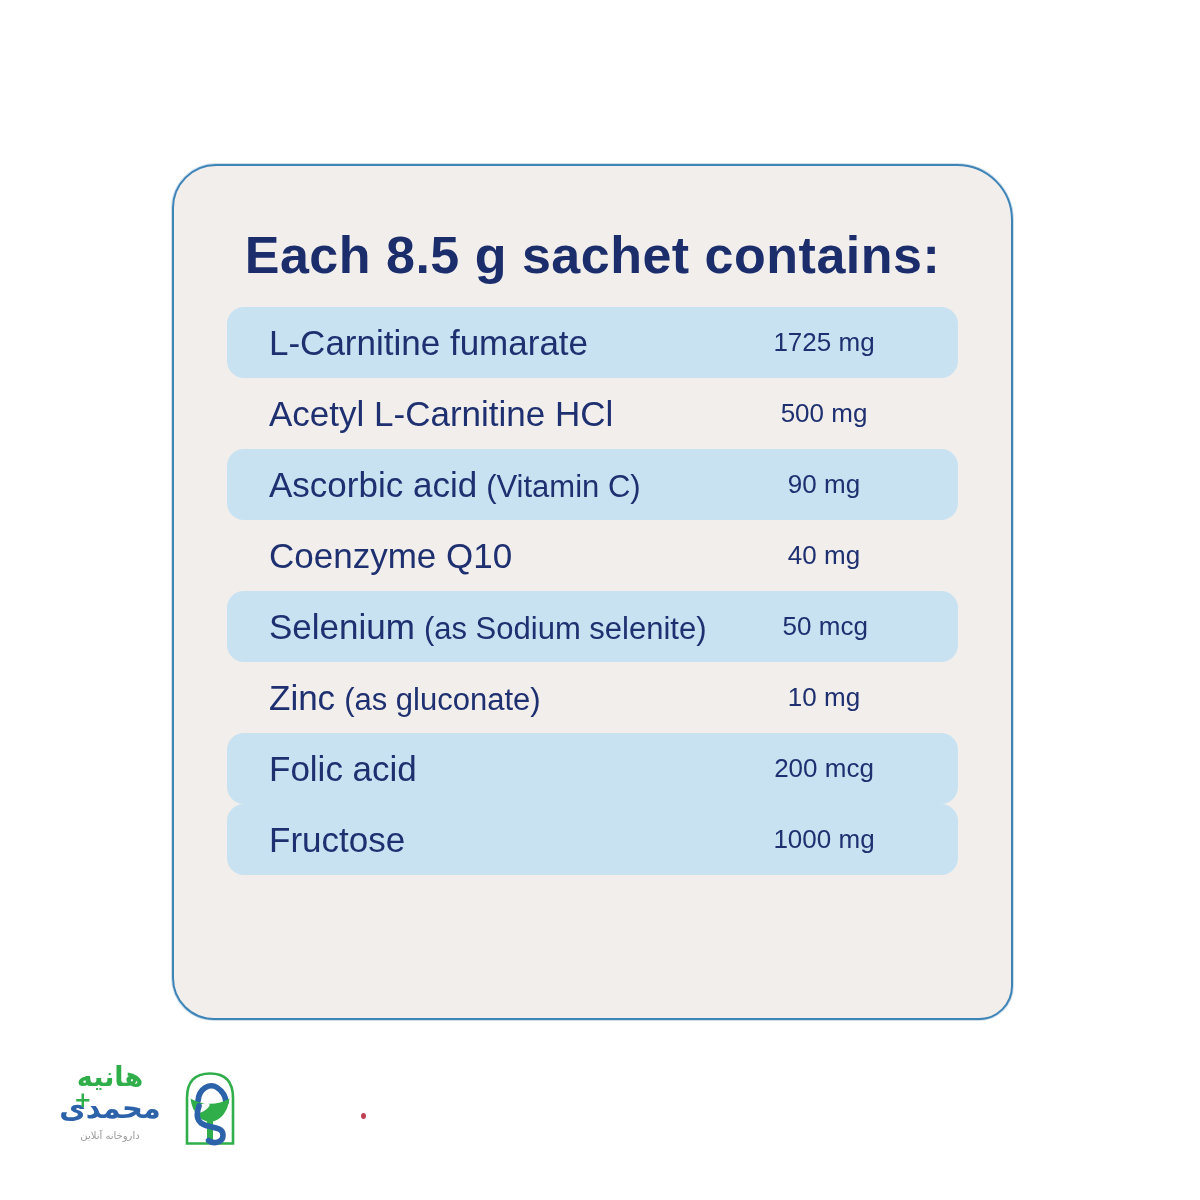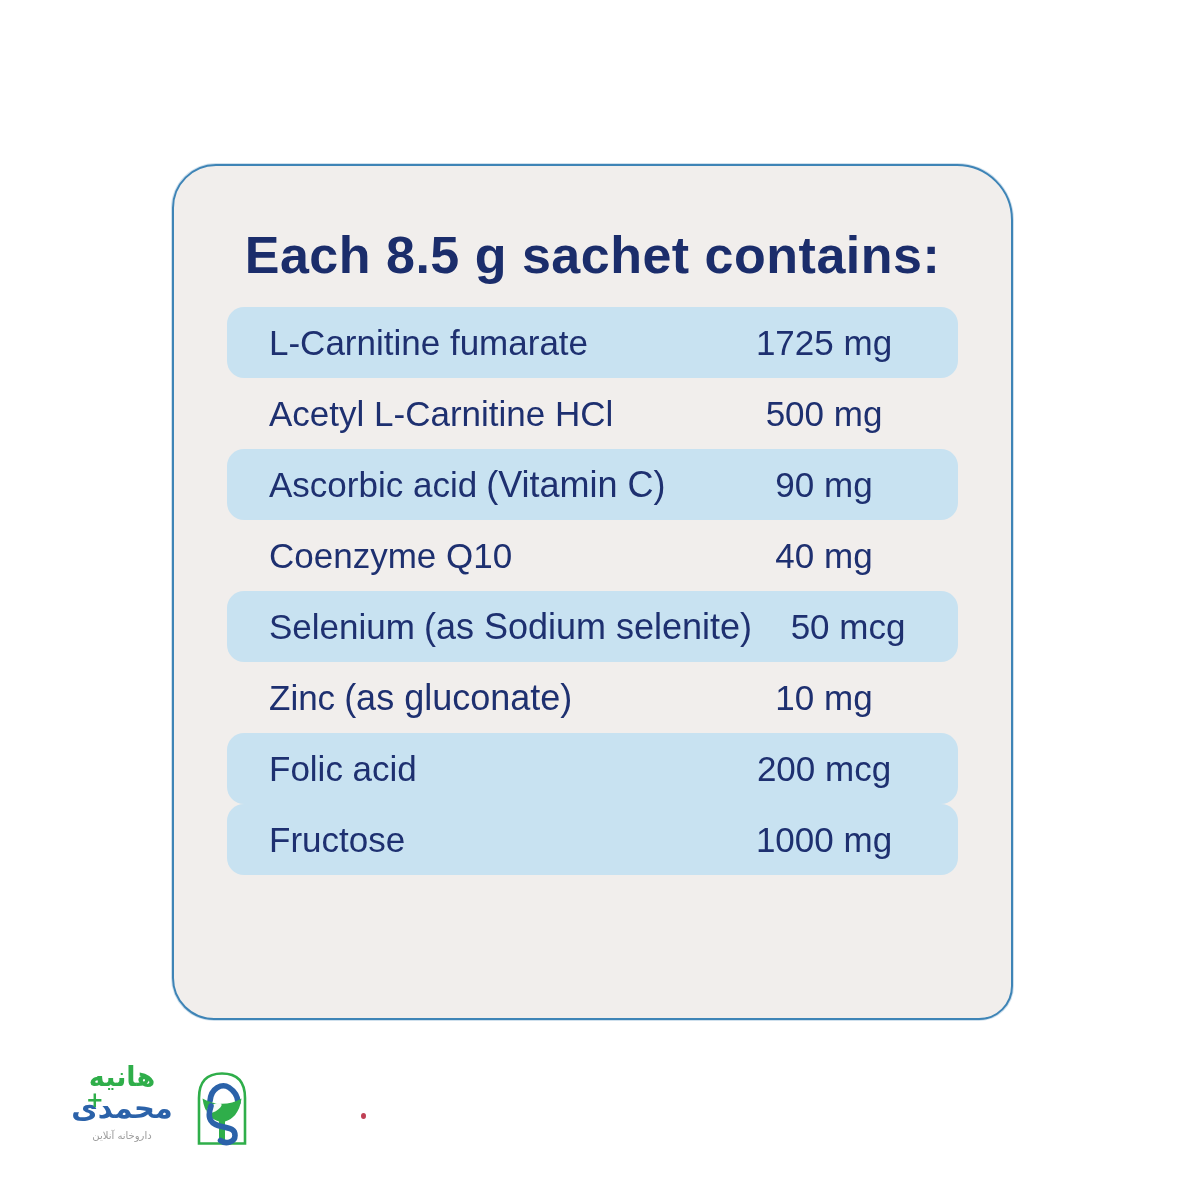--- a/index.html
+++ b/index.html
@@ -56,46 +56,46 @@
     background: #c8e2f1;
     border-radius: 17px;
   }
   .nm {
     padding-left: 42px;
     color: #1e3070;
     font-size: 35px;
     white-space: nowrap;
   }
   .nm .note {
-    font-size: 36px;
+    font-size: 31px;
     margin-left: 9px;
   }
   .amt {
     margin-left: auto;
     width: 240px;
     margin-right: 14px;
     text-align: center;
     color: #1e3070;
-    font-size: 35px;
+    font-size: 26px;
     white-space: nowrap;
   }
   .speck {
     position: absolute;
     left: 187px;
     top: 947px;
     width: 5px;
     height: 6px;
     background: #c04055;
     border-radius: 50%;
   }
 
   
   .logo {
     position: absolute;
-    left: 56px;
+    left: 44px;
     top: 1062px;
     display: flex;
     align-items: flex-start;
   }
   .logo-text {
     width: 132px;
     text-align: center;
     direction: rtl;
     font-family: "DejaVu Sans", sans-serif;
   }

